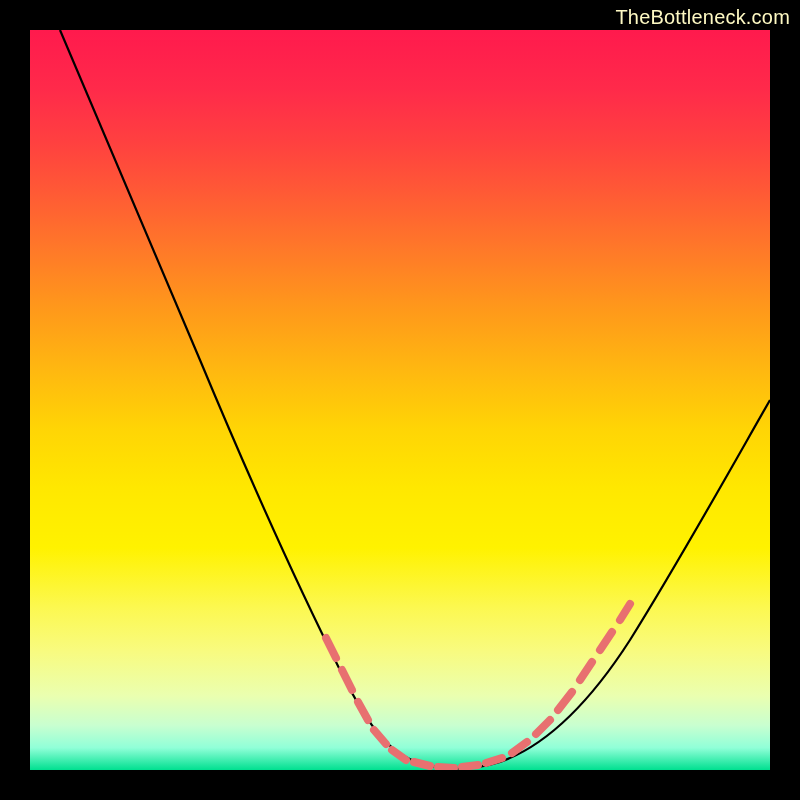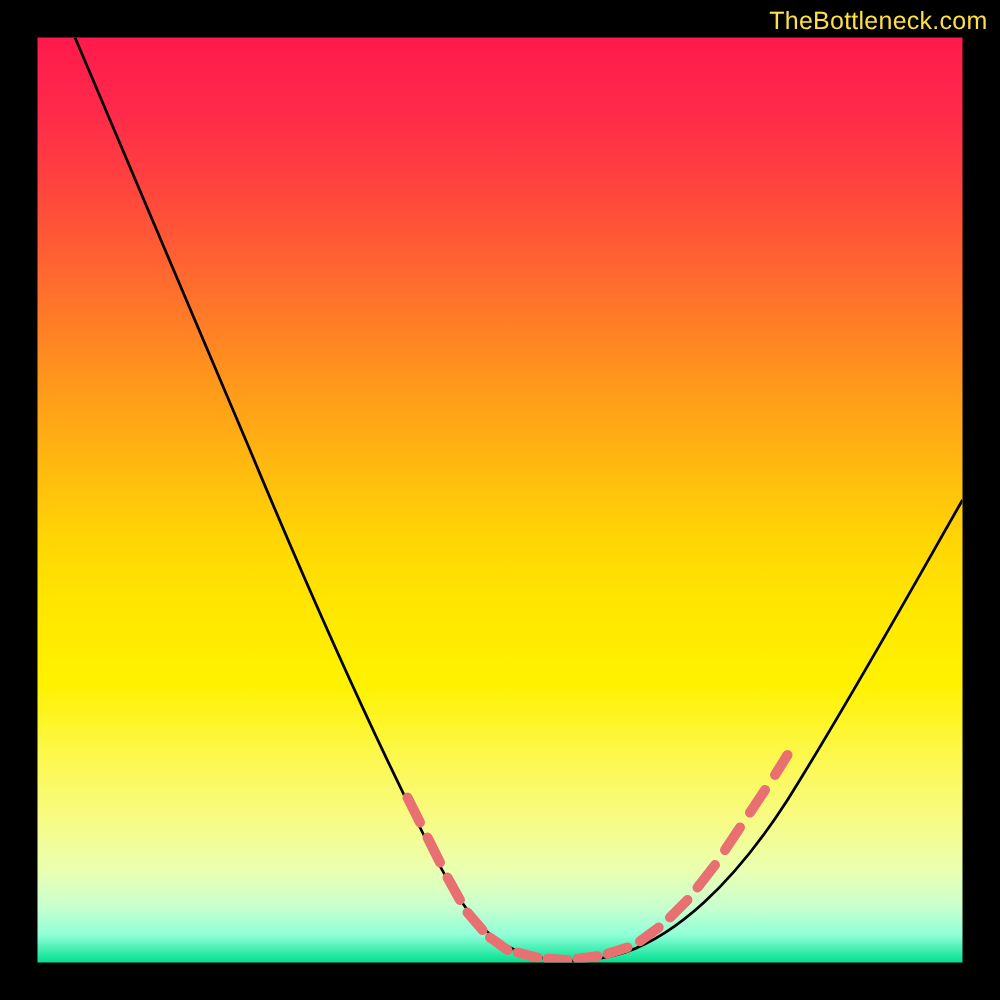--- a/index.html
+++ b/index.html
@@ -34,21 +34,21 @@
       #90ffd8 97%,
       #00e090 100%
     );
   }
   .watermark {
     position: absolute;
     top: 6px;
     right: 10px;
     font-family: Arial, Helvetica, sans-serif;
     font-size: 20px;
-    color: #fde047;
+    color: #fef9c3;
     letter-spacing: 0.2px;
     user-select: none;
   }
   svg.curve-layer {
     position: absolute;
     left: 0; top: 0;
     width: 740px; height: 740px;
     pointer-events: none;
   }
 </style>

